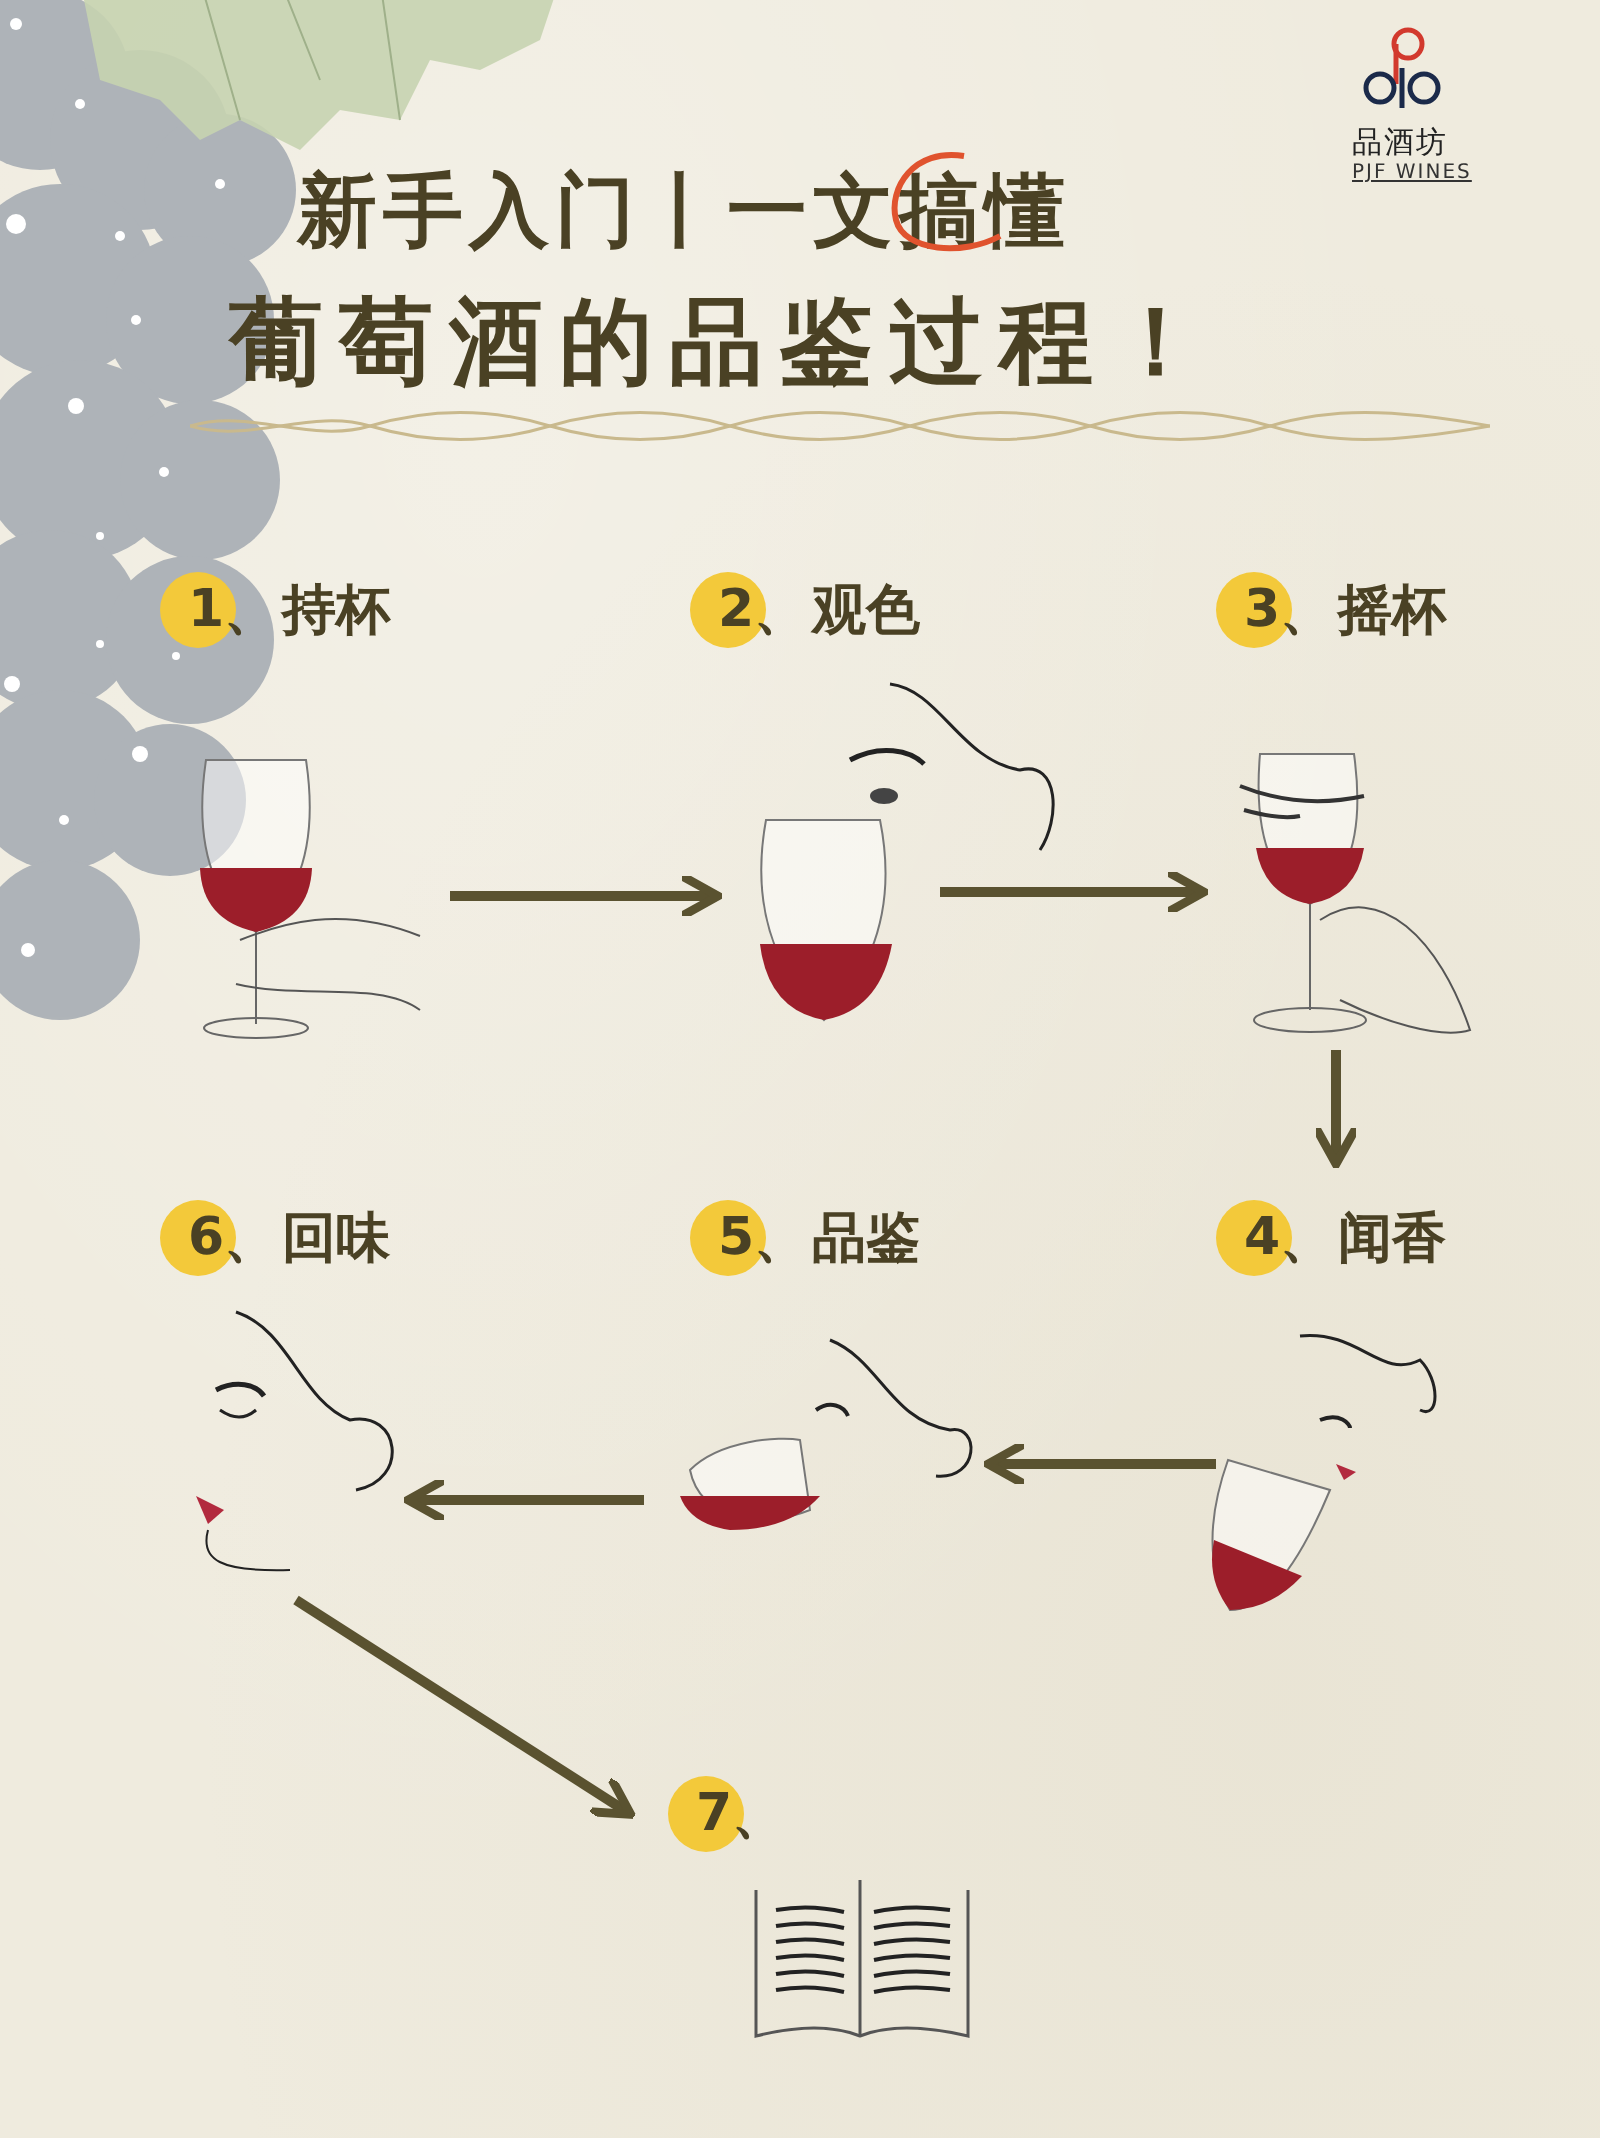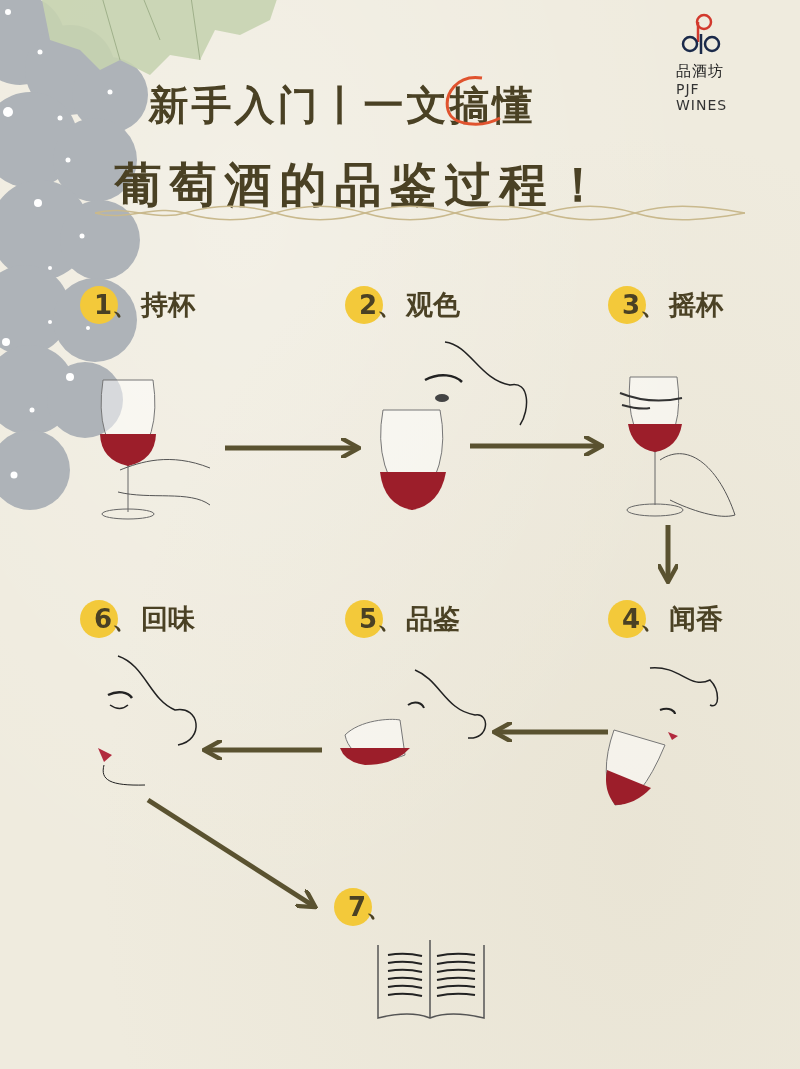--- a/index.html
+++ b/index.html
@@ -7,24 +7,24 @@
     background:#efebdf; font-family:"DejaVu Sans","Liberation Sans",sans-serif; color:#4d4326; }
   .paper { position:absolute; inset:0;
     background:
       radial-gradient(ellipse at 30% 20%, rgba(255,255,255,0.25), transparent 60%),
       radial-gradient(ellipse at 80% 80%, rgba(200,190,160,0.15), transparent 60%),
       #efebde; }
   .grapes { position:absolute; left:0; top:0; width:160px; height:520px; }
   .leaf { position:absolute; left:40px; top:-10px; width:240px; height:90px; }
   .logo { position:absolute; left:676px; top:12px; width:70px; text-align:left; }
   .logo-cn { font-size:15px; color:#222; margin-top:2px; letter-spacing:1px; }
-  .logo-en { font-size:14px; color:#333; letter-spacing:1px; }
+  .logo-en { font-size:10px; color:#333; letter-spacing:1px;text-decoration:underline; }
   .title { position:absolute; left:0; width:684px; text-align:center; font-weight:bold; color:#4a4124; }
   .t1 { top:78px; font-size:40px; letter-spacing:3px; }
-  .t2 { top:154px; font-size:47px; letter-spacing:8px; padding-left:40px; box-sizing:border-box; }
+  .t2 { top:140px; font-size:47px; letter-spacing:8px; padding-left:40px; box-sizing:border-box; }
   .circled { position:relative; display:inline-block; }
   .circled svg { position:absolute; left:-8px; top:-4px; width:62px; height:56px; }
   .wave { position:absolute; left:95px; top:202px; width:650px; height:22px; }
   .step { position:absolute; display:flex; align-items:center; font-weight:bold; font-size:27px; color:#4a4124; }
   .num { width:38px; height:38px; border-radius:50%; background:#f3c93a; display:flex; align-items:center; justify-content:center; font-size:26px; margin-right:0px; }
   .num span { margin-left:8px; }
   .sep { margin-left:-6px; margin-right:2px; }
   .ill { position:absolute; }
 </style>
 </head>

